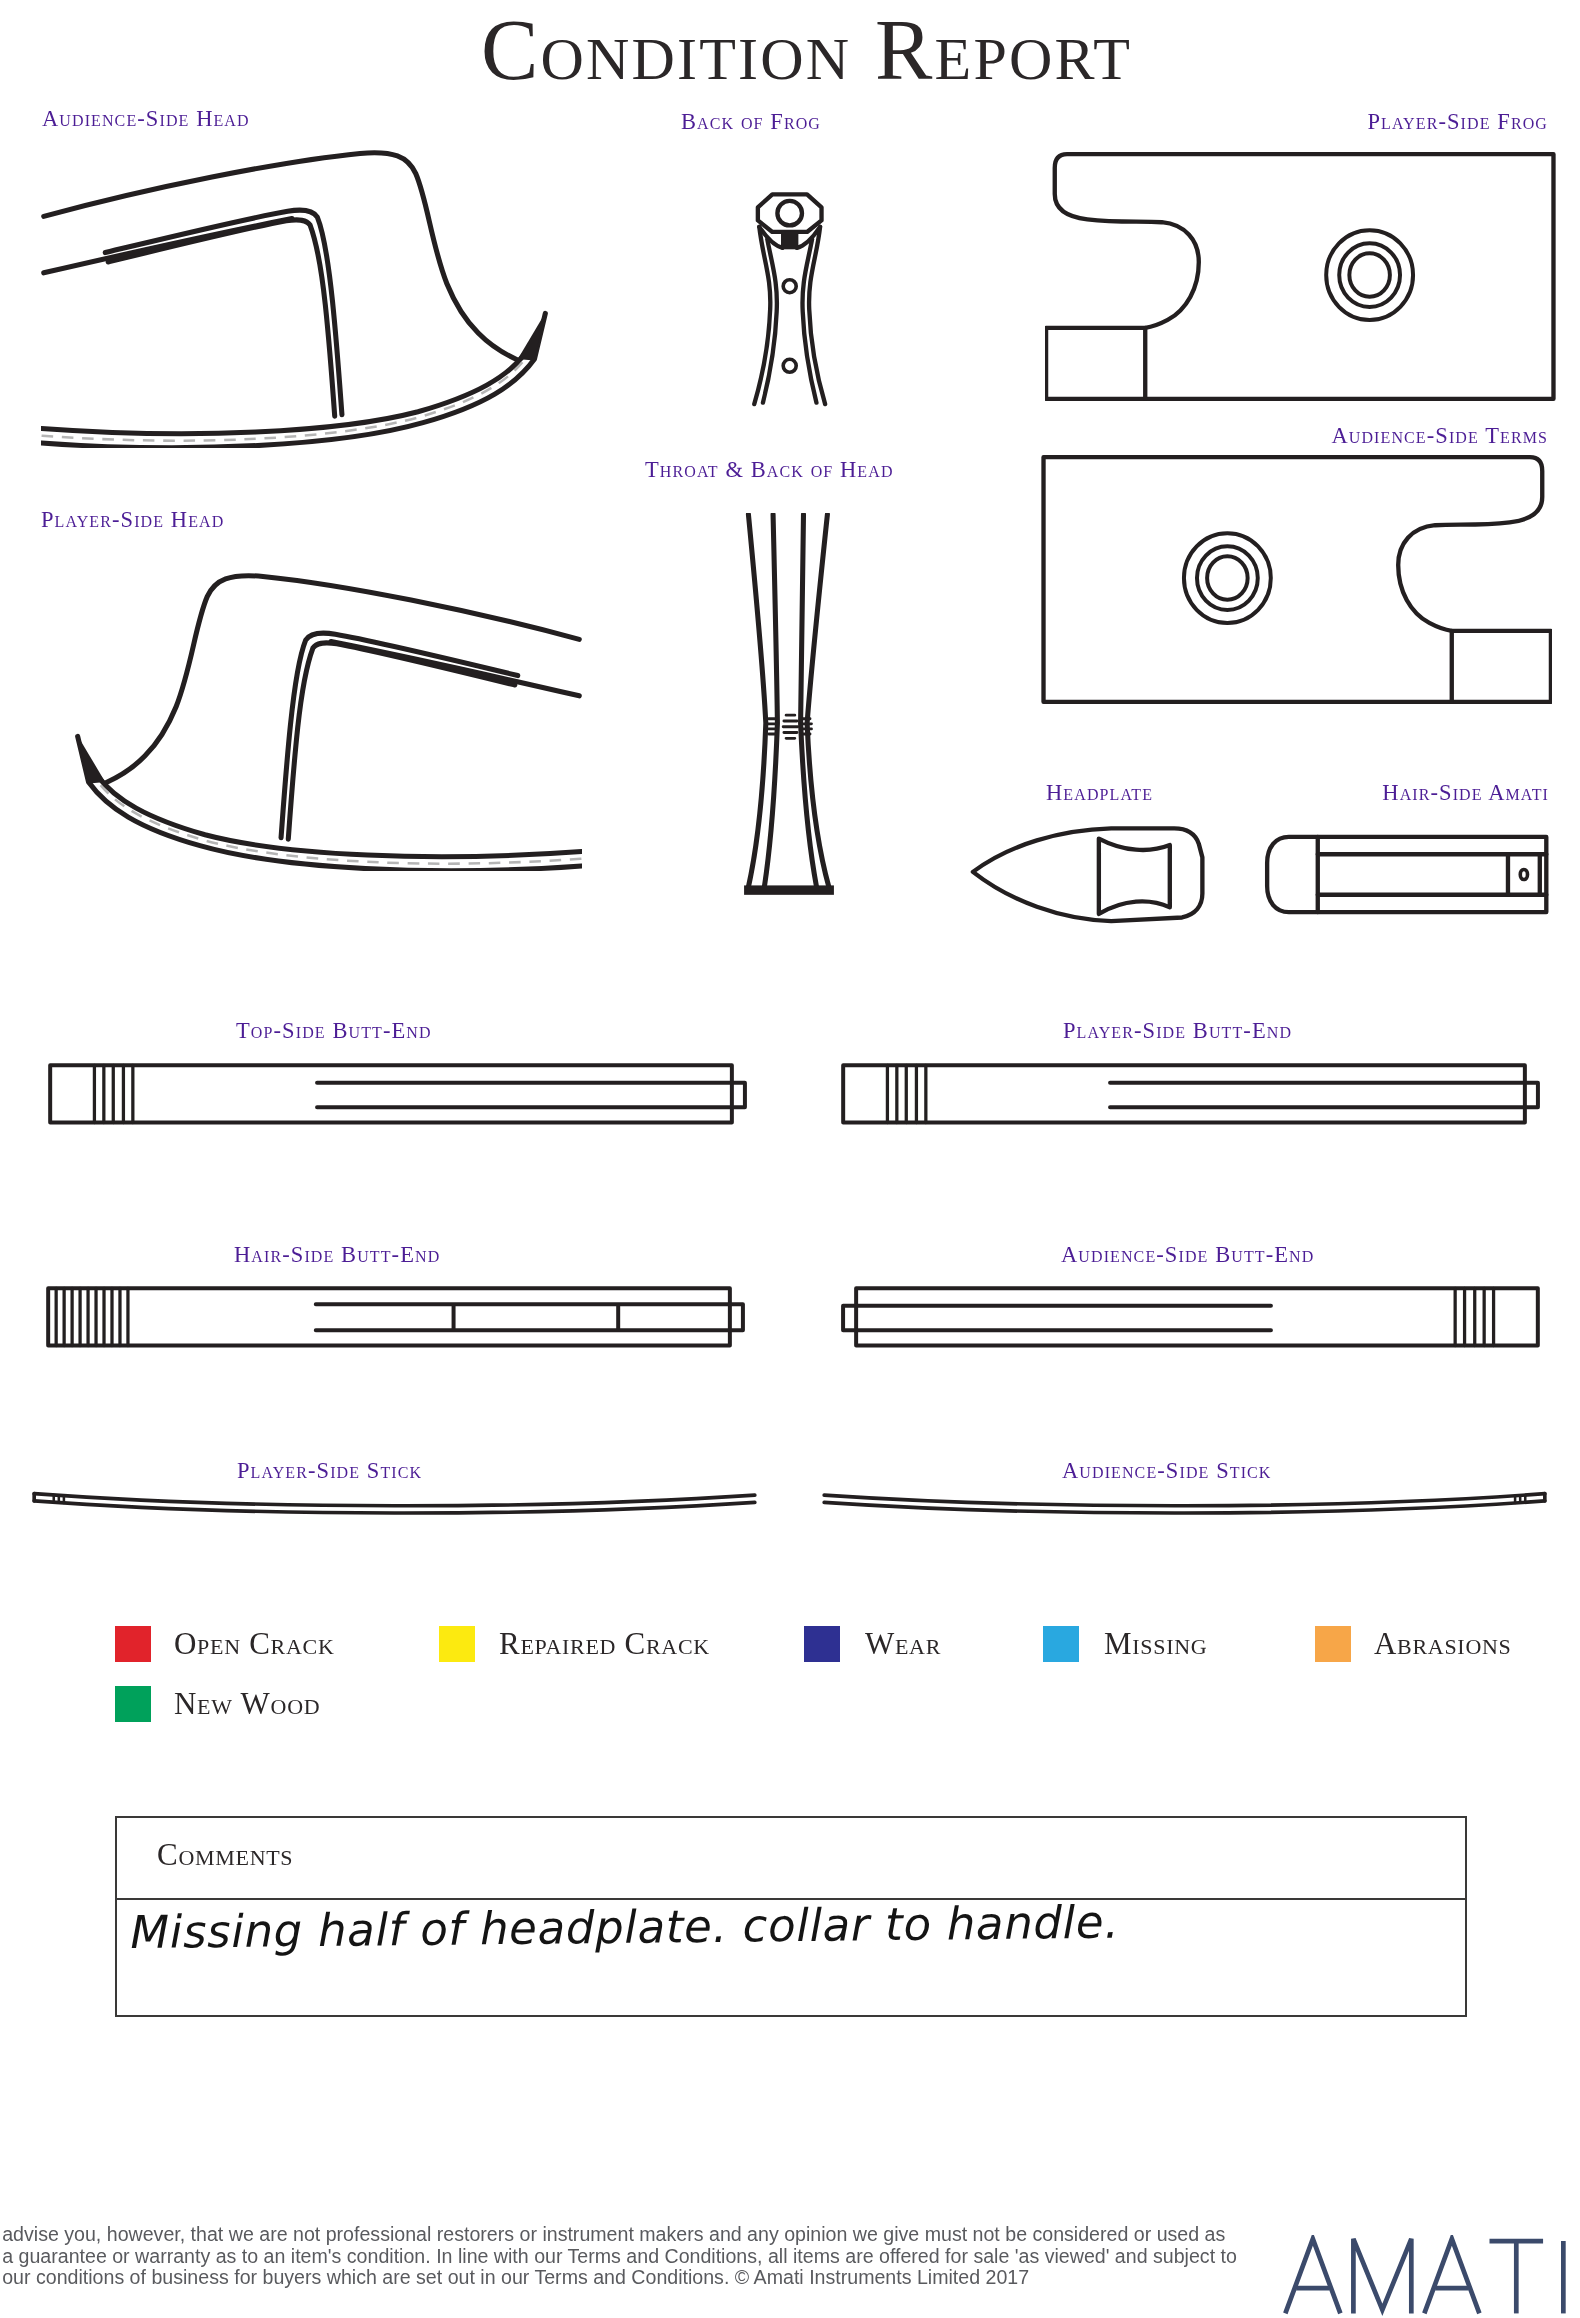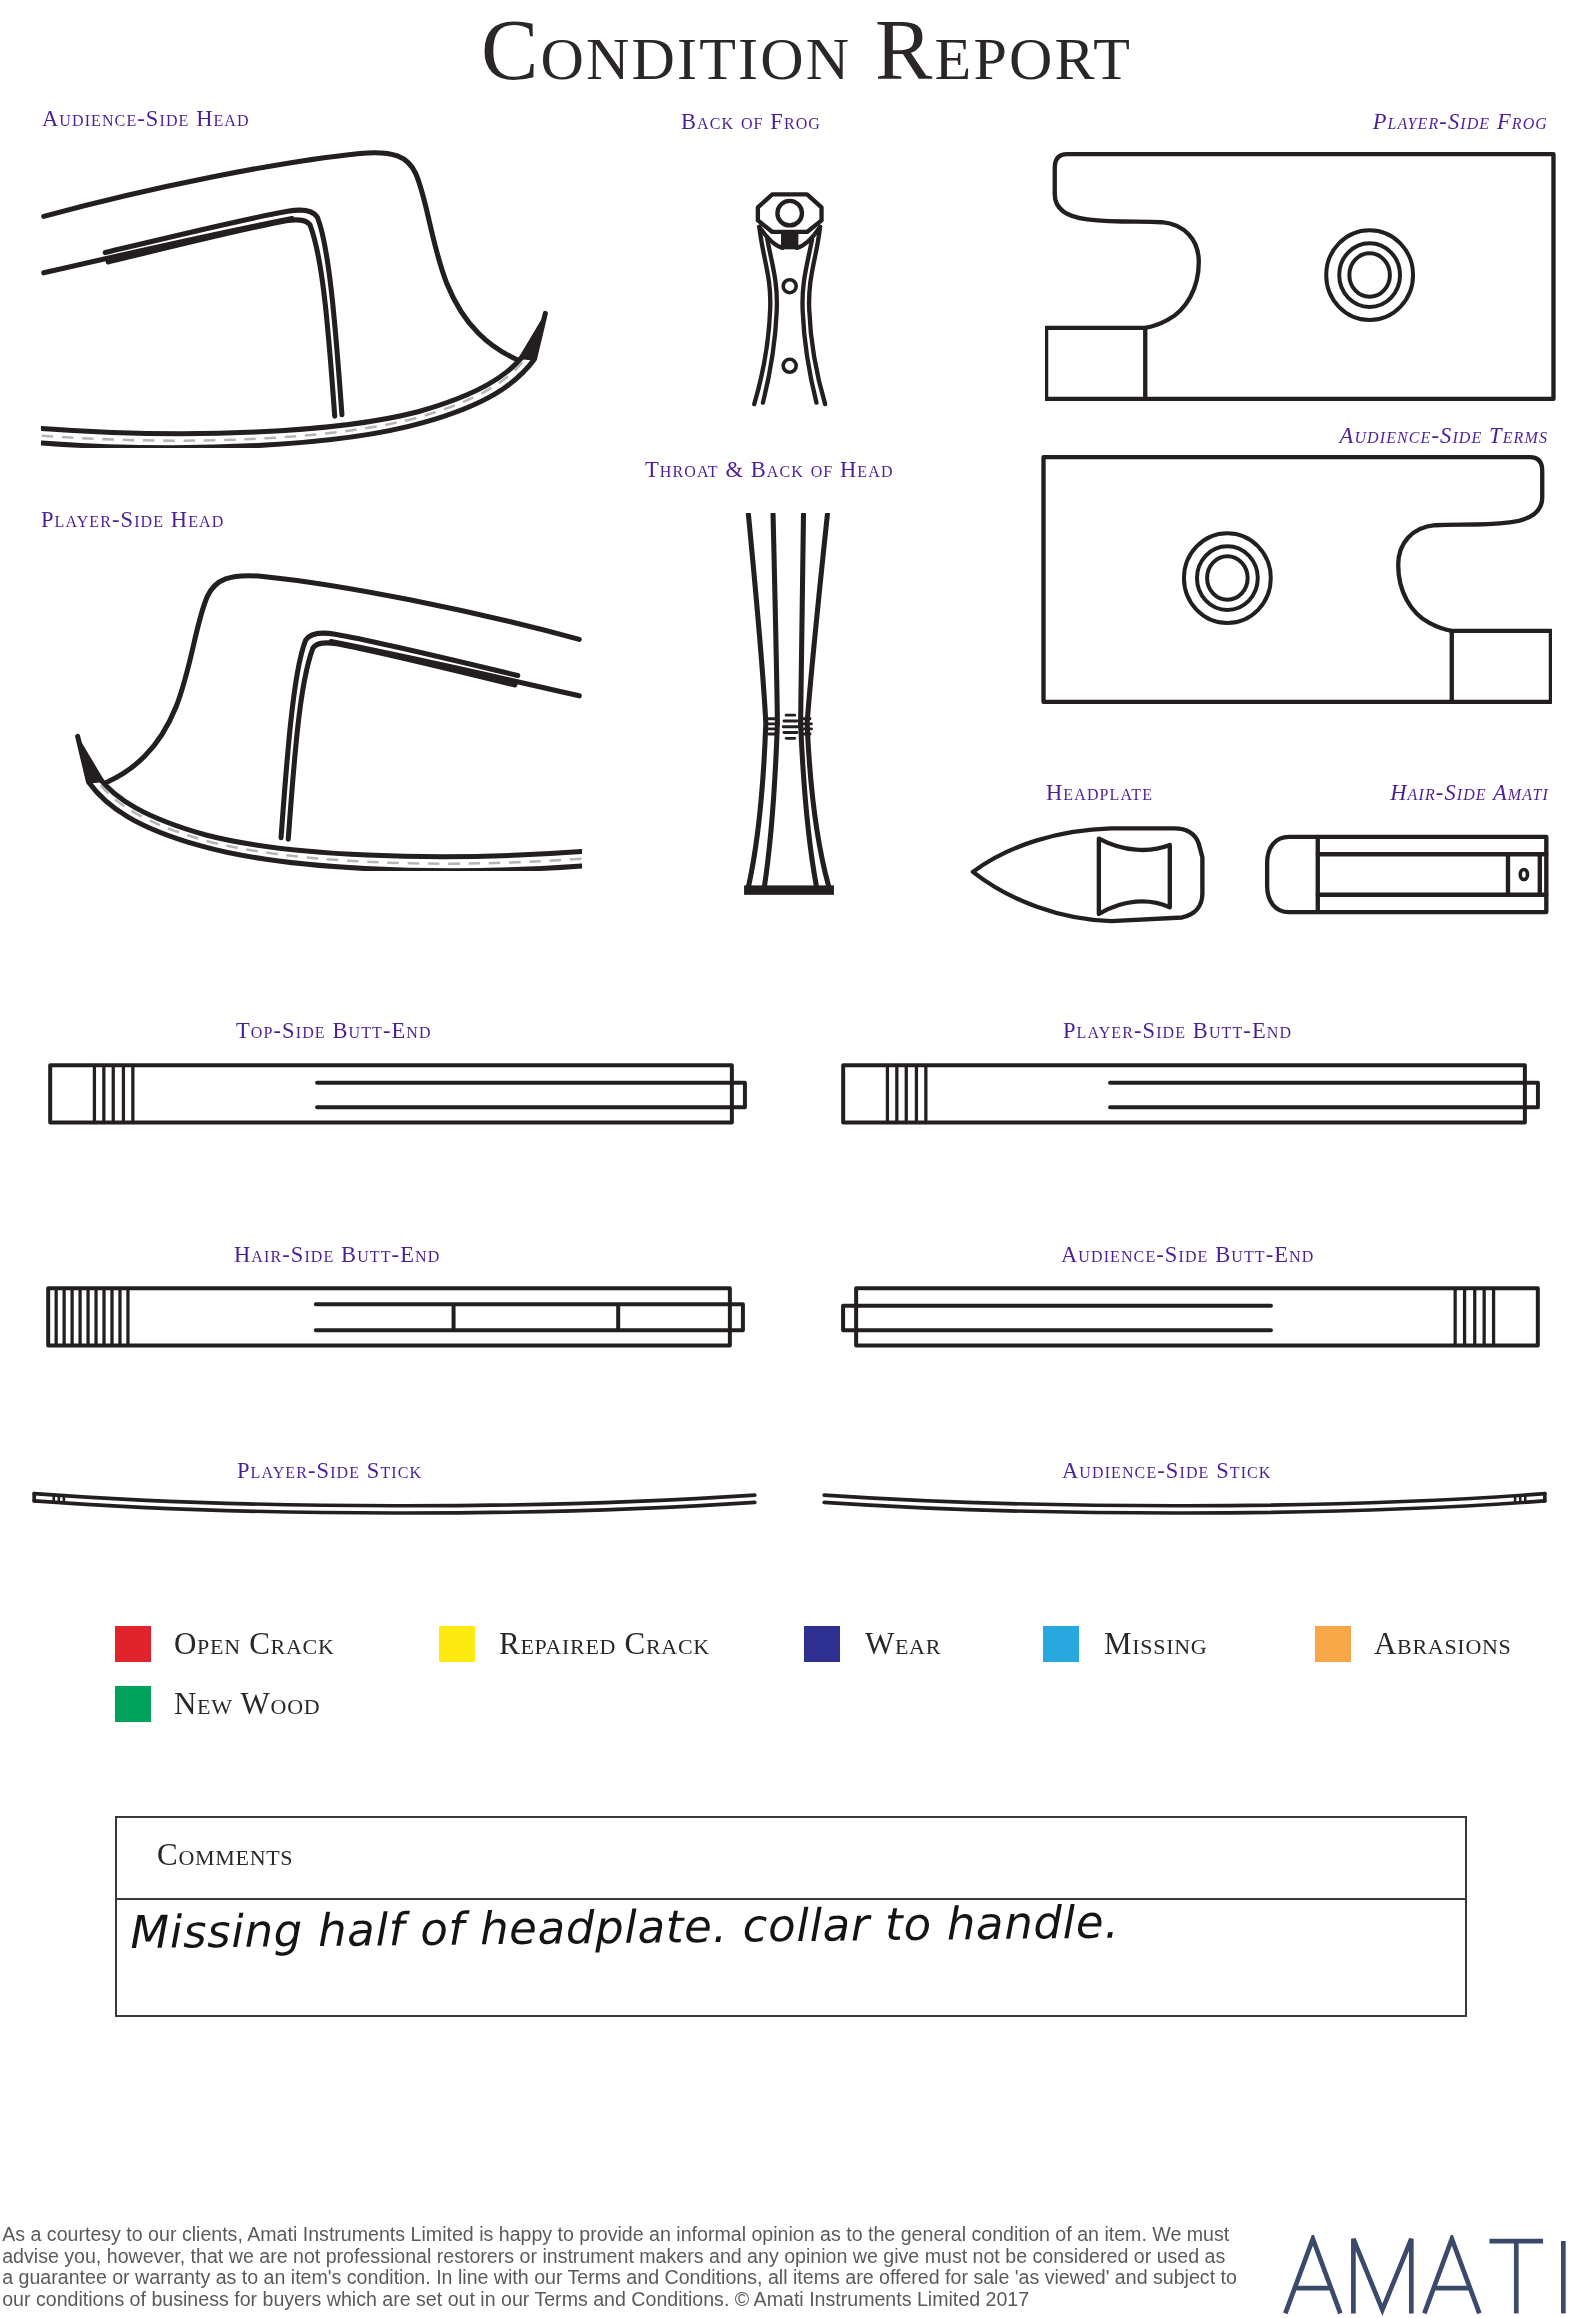--- a/index.html
+++ b/index.html
@@ -3,21 +3,21 @@
 <meta charset="utf-8">
 <style>
   html,body{margin:0;padding:0;background:#fff;}
   .page{position:relative;width:1581px;height:2319px;background:#ffffff;
         font-family:"Liberation Serif",serif;color:#2b2728;overflow:hidden;}
   .title{position:absolute;left:0;top:0px;width:100%;text-align:center;
          font-size:86px;font-variant:small-caps;letter-spacing:2.2px;color:#2b2728;padding-left:16px;}
   .dlabel{position:absolute;font-size:22.5px;font-variant:small-caps;letter-spacing:1.1px;
           color:#4c1d95;white-space:nowrap;}
   .center{text-align:left;}
-  .right{text-align:right;font-style:italic;}
+  .right{text-align:right;}
   .draw{position:absolute;}
   .ink path,.ink rect,.ink circle,.ink ellipse{stroke:#231f20;fill:none;
           stroke-linecap:round;stroke-linejoin:round;}
   .fillink{fill:#231f20;stroke:none;}
   .dash{stroke:#b5b5b5;fill:none;stroke-dasharray:16 12;}
   .logo path{stroke:#3b4a6b;fill:none;stroke-linecap:butt;}
   .legend-chip{position:absolute;width:36px;height:36px;}
   .legend-label{position:absolute;height:36px;line-height:36px;font-size:31px;
                 font-variant:small-caps;letter-spacing:0.7px;white-space:nowrap;}
   .comments-box{position:absolute;left:115px;top:1816px;width:1348px;height:197px;
@@ -237,21 +237,20 @@
   <div class="legend-chip" style="left: 115px; top: 1686px; background: rgb(0, 161, 91);"></div>
   <div class="legend-label" style="left:174px;top:1686px">New Wood</div>
 
   <div class="comments-box">
     <div class="comments-heading">Comments</div>
     <div class="comments-divider"></div>
     <div class="handwriting">Missing half of headplate. collar to handle.</div>
   </div>
 
   <div class="footer-text">
-    <div>As a courtesy to our clients, Amati Instruments Limited is happy to provide an informal opinion as to the general condition of an item. We must</div>
     <div>advise you, however, that we are not professional restorers or instrument makers and any opinion we give must not be considered or used as</div>
     <div>a guarantee or warranty as to an item's condition. In line with our Terms and Conditions, all items are offered for sale 'as viewed' and subject to</div>
     <div>our conditions of business for buyers which are set out in our Terms and Conditions. © Amati Instruments Limited 2017</div>
   </div>
 
   <svg class="amati logo" width="299" height="83" viewBox="0 0 413 114" aria-label="AMATI">
     <g stroke-width="6.5">
       <path d="M6,108 L44,5 L82,108"></path>
       <path d="M21,73 L67,73"></path>
       <path d="M100,108 L100,5 L140,103 L180,5 L180,108"></path>

